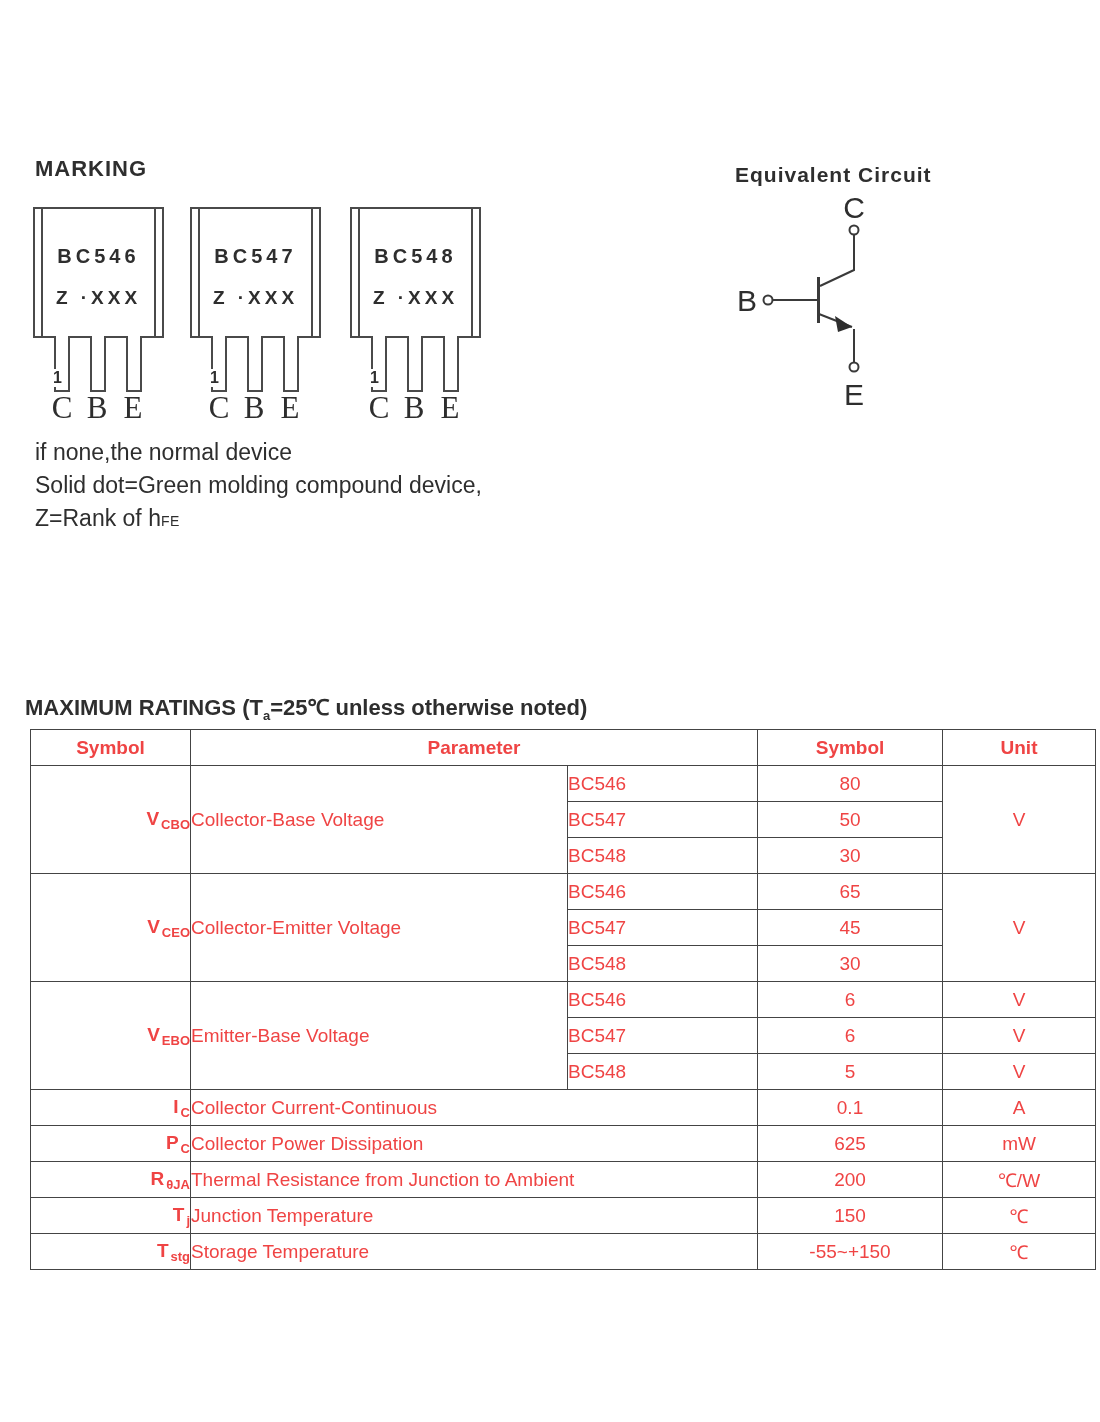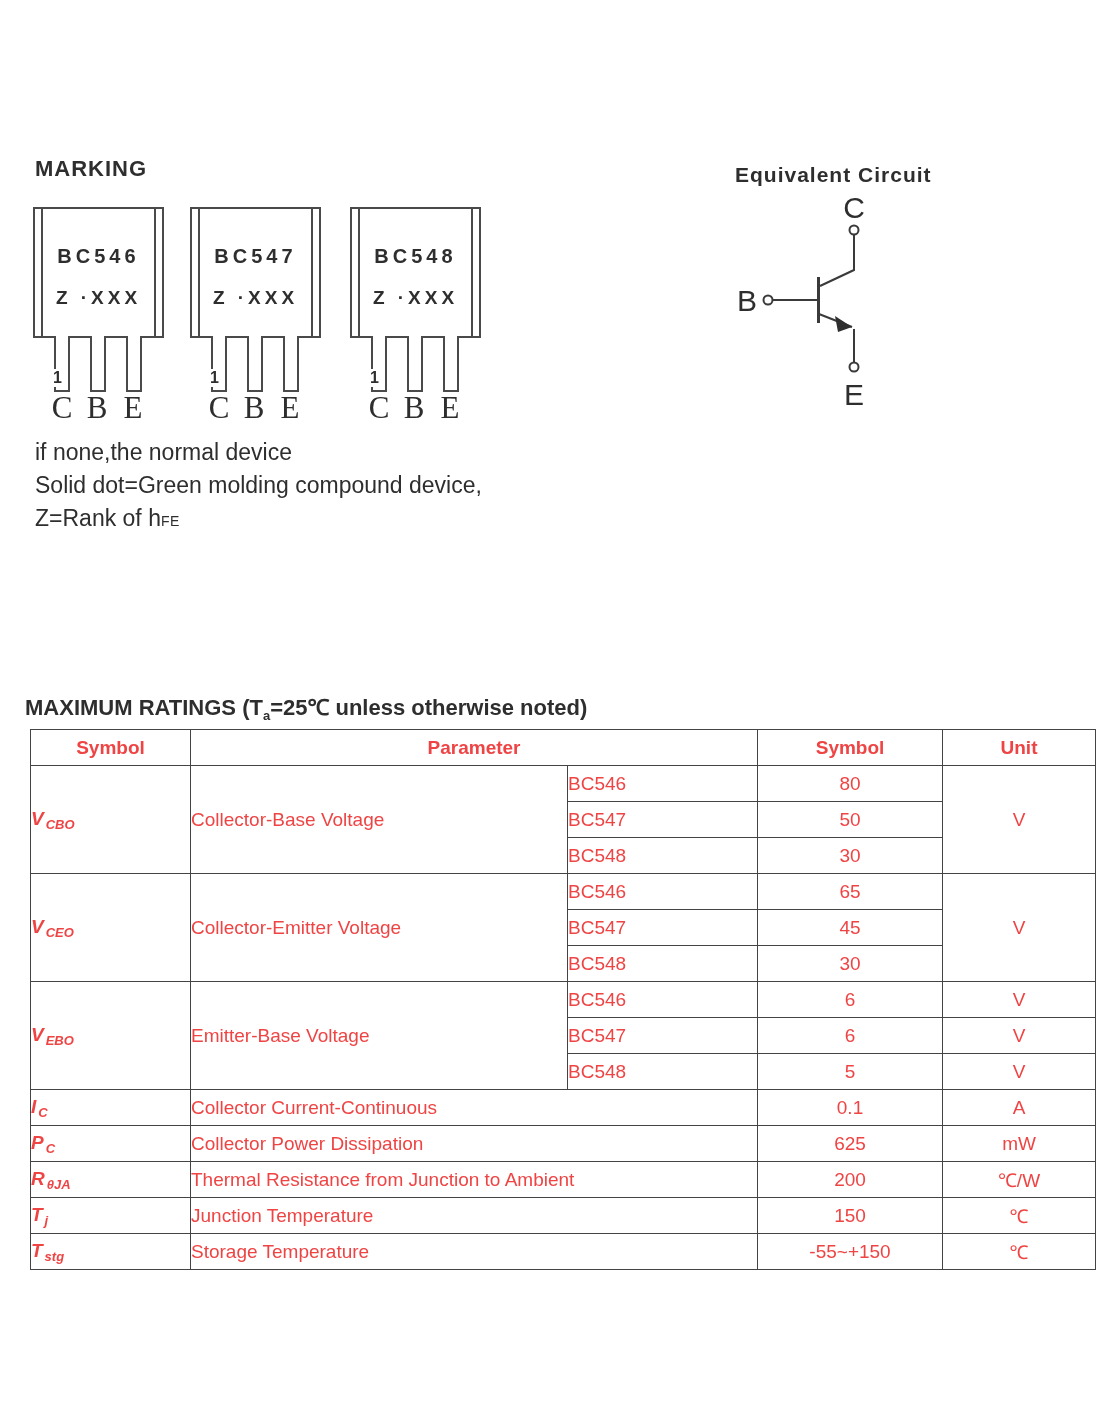--- a/index.html
+++ b/index.html
@@ -41,21 +41,21 @@
   .circuit-svg{left:733px;top:190px;}
 
   
   table.ratings{position:absolute;left:30px;top:729px;border-collapse:collapse;
     width:1065px;table-layout:fixed;}
   table.ratings td{border:1.5px solid #444;height:35px;font-size:19px;
     color:#ef4444;padding:0;overflow:hidden;}
   td.c{text-align:center;}
   td.param,td.dev{text-align:left;padding-left:14px;}
   tr.hdr td{font-weight:bold;text-align:center;font-size:19px;}
-  td.sym{text-align:left;font-weight:bold;font-size:20px;font-style:italic;}
+  td.sym{text-align:right;font-weight:bold;font-size:20px;}
   td.sym .sub{font-size:13px;vertical-align:-4px;margin-left:2px;font-weight:bold;}
 </style>
 </head>
 <body>
 
 <div class="abs h-marking">MARKING</div>
 
 <div class="pkg p1">
   <div class="side l"></div>
   <div class="side r"></div>

